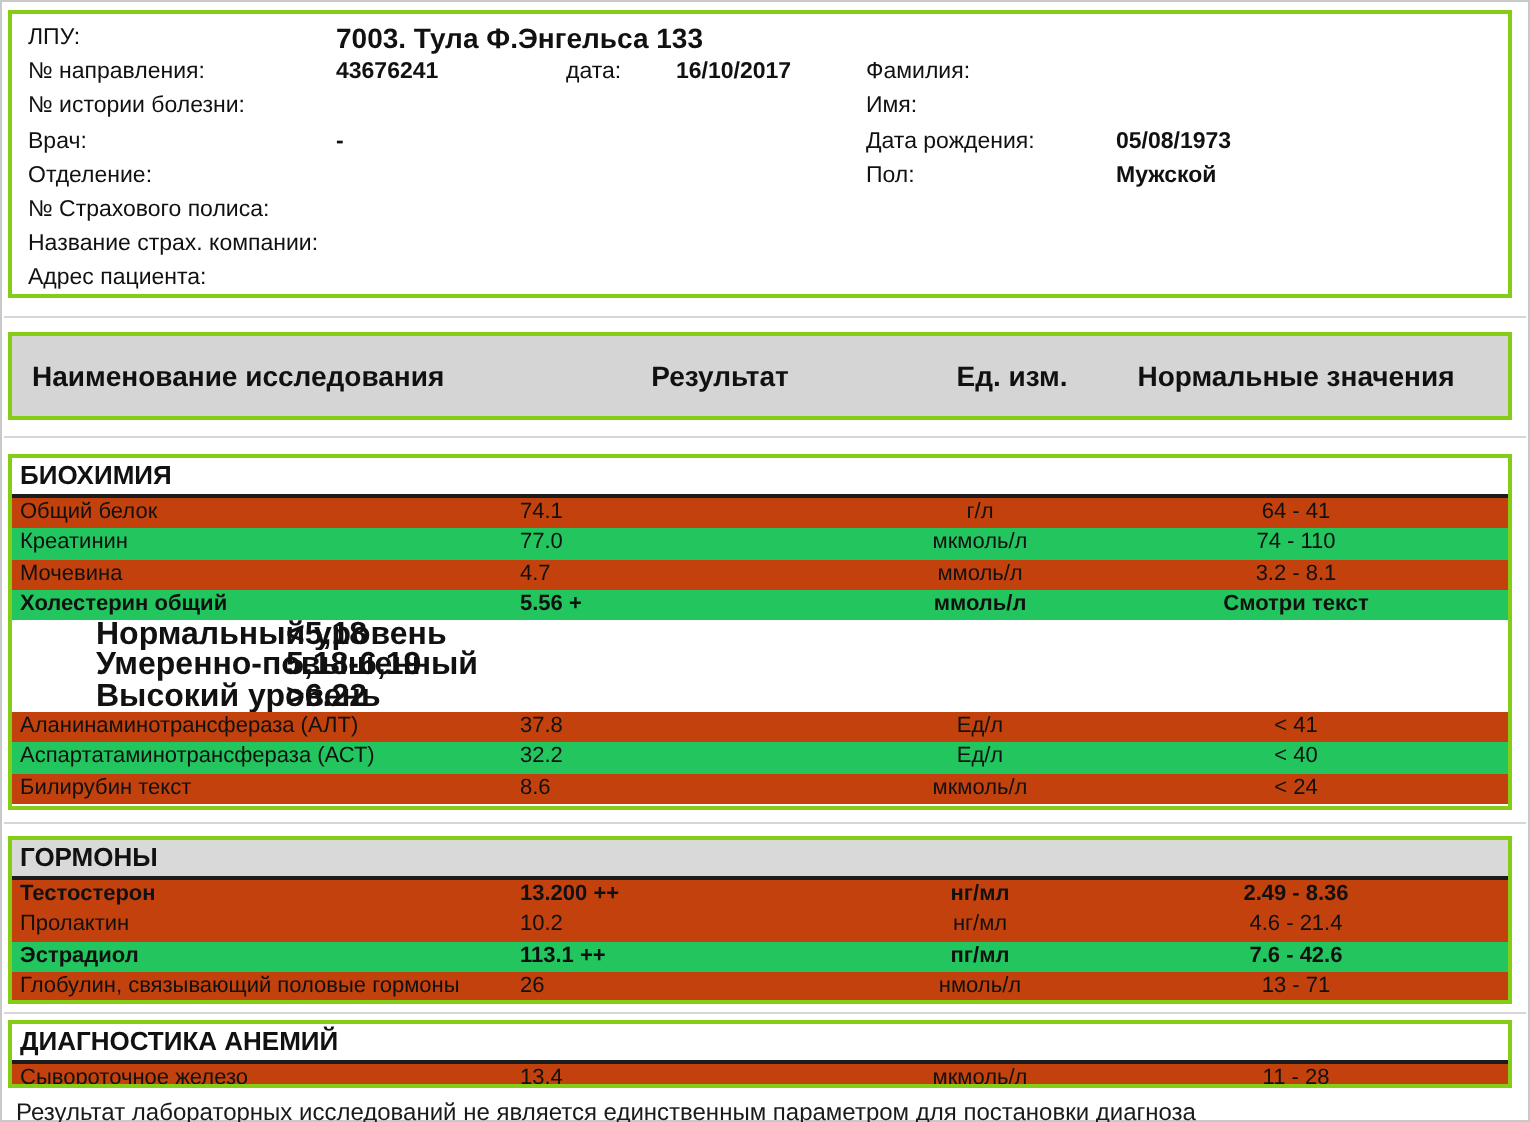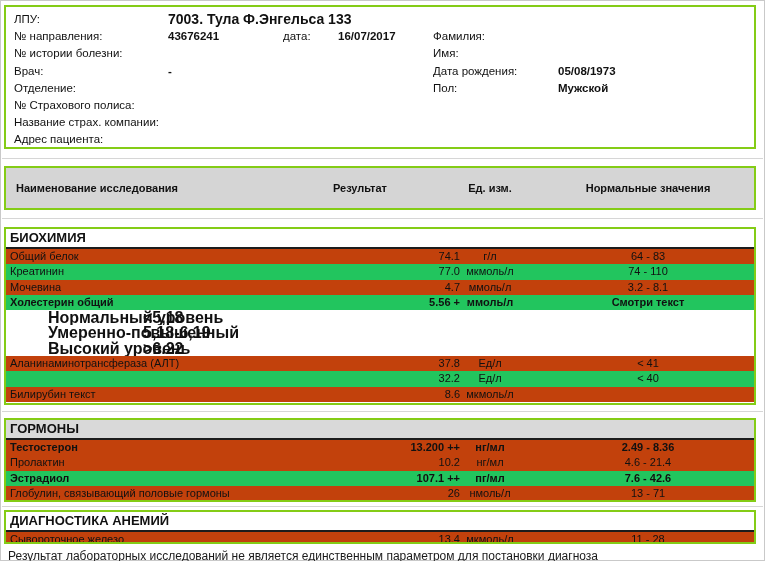--- a/index.html
+++ b/index.html
@@ -24,41 +24,41 @@
   .fl {position:absolute;left:8px;white-space:nowrap;}
   .fv {position:absolute;left:162px;font-weight:bold;white-space:nowrap;}
   .fv.big{font-size:14px;}
   .fdl{position:absolute;left:277px;white-space:nowrap;}
   .fdv{position:absolute;left:332px;font-weight:bold;white-space:nowrap;}
   .frl{position:absolute;left:427px;white-space:nowrap;}
   .frv{position:absolute;left:552px;font-weight:bold;white-space:nowrap;}
 
   
   #cols-box{top:166px;height:44px;background:#d5d5d5;}
-  .col-h{position:absolute;top:0;line-height:40px;font-weight:bold;font-size:11px;white-space:nowrap;}
+  .col-h{position:absolute;top:0;line-height:40px;font-weight:bold;font-size:14px;white-space:nowrap;}
   .col-name{left:10px;}
   .col-center{text-align:center;}
   .col-result{left:254px;width:200px;}
-  .col-unit{left:404px;width:160px;}
+  .col-unit{left:420px;width:160px;}
   .col-norm{left:542px;width:200px;}
 
   
   #sec-bio{top:227px;height:178px;}
   #sec-horm{top:418px;height:84px;}
   #sec-anemia{top:510px;height:34px;}
   .sec-title{
     height:18px;line-height:17px;font-weight:bold;font-size:13px;
     padding-left:4px;border-bottom:2px solid #1c1c1c;background:#fff;
   }
   .sec-title.shaded{background:#d9d9d9;}
   .trow{position:relative;height:15.3px;line-height:15.3px;font-size:11px;background:#c2410c;}
   .trow.stripe{background:#22c55e;}
   .trow.brow{font-weight:bold;padding-left:12px;}
   .cn{position:absolute;left:4px;white-space:nowrap;}
-  .cr{position:absolute;left:254px;width:200px;text-align:right;}
+  .cr{position:absolute;left:254px;width:200px;text-align:left;}
   .cu{position:absolute;left:404px;width:160px;text-align:center;}
   .cv{position:absolute;left:542px;width:200px;text-align:center;}
   .subrow{position:relative;height:15.3px;line-height:15.3px;font-size:16px;font-weight:bold;background:#fff;}
   .sl{position:absolute;left:42px;white-space:nowrap;}
   .sv{position:absolute;left:137px;white-space:nowrap;}
 
   
   .footer-note{
     position:absolute;left:8px;top:549px;font-size:12px;color:#1a1a1a;white-space:nowrap;
   }
@@ -71,21 +71,21 @@
 <div class="box" id="info-box">
   <div class="info-rows">
     <div class="info-row">
       <span class="fl">ЛПУ:</span>
       <span class="fv big">7003. Тула Ф.Энгельса 133</span>
     </div>
     <div class="info-row">
       <span class="fl">№ направления:</span>
       <span class="fv">43676241</span>
       <span class="fdl">дата:</span>
-      <span class="fdv">16/07/2017</span>
+      <span class="fdv">16/10/2017</span>
       <span class="frl">Фамилия:</span>
       <span class="frv"></span>
     </div>
     <div class="info-row">
       <span class="fl">№  истории болезни:</span>
       <span class="fv"></span>
       <span class="frl">Имя:</span>
       <span class="frv"></span>
     </div>
     <div class="info-row">
@@ -126,21 +126,21 @@
 
 <div class="sep" style="top:218px"></div>
 
 <div class="box" id="sec-bio">
   <div class="sec-title">БИОХИМИЯ</div>
 
   <div class="trow">
     <span class="cn">Общий белок</span>
     <span class="cr">74.1</span>
     <span class="cu">г/л</span>
-    <span class="cv">64 - 83</span>
+    <span class="cv">64 - 41</span>
   </div>
   <div class="trow stripe">
     <span class="cn">Креатинин</span>
     <span class="cr">77.0</span>
     <span class="cu">мкмоль/л</span>
     <span class="cv">74 - 110</span>
   </div>
   <div class="trow">
     <span class="cn">Мочевина</span>
     <span class="cr">4.7</span>
@@ -167,28 +167,30 @@
     <span class="sv">&gt;6.22</span>
   </div>
 
   <div class="trow">
     <span class="cn">Аланинаминотрансфераза (АЛТ)</span>
     <span class="cr">37.8</span>
     <span class="cu">Ед/л</span>
     <span class="cv">&lt; 41</span>
   </div>
   <div class="trow stripe">
+    <span class="cn">Аспартатаминотрансфераза (АСТ)</span>
     <span class="cr">32.2</span>
     <span class="cu">Ед/л</span>
     <span class="cv">&lt; 40</span>
   </div>
   <div class="trow">
     <span class="cn">Билирубин текст</span>
     <span class="cr">8.6</span>
     <span class="cu">мкмоль/л</span>
+    <span class="cv">&lt; 24</span>
   </div>
 </div>
 
 <div class="sep" style="top:411px"></div>
 
 <div class="box" id="sec-horm">
   <div class="sec-title shaded">ГОРМОНЫ</div>
 
   <div class="trow brow">
     <span class="cn">Тестостерон</span>
@@ -197,21 +199,21 @@
     <span class="cv">2.49 - 8.36</span>
   </div>
   <div class="trow">
     <span class="cn">Пролактин</span>
     <span class="cr">10.2</span>
     <span class="cu">нг/мл</span>
     <span class="cv">4.6 - 21.4</span>
   </div>
   <div class="trow stripe brow">
     <span class="cn">Эстрадиол</span>
-    <span class="cr">107.1 ++</span>
+    <span class="cr">113.1 ++</span>
     <span class="cu">пг/мл</span>
     <span class="cv">7.6 - 42.6</span>
   </div>
   <div class="trow">
     <span class="cn">Глобулин, связывающий половые гормоны</span>
     <span class="cr">26</span>
     <span class="cu">нмоль/л</span>
     <span class="cv">13 - 71</span>
   </div>
 </div>

